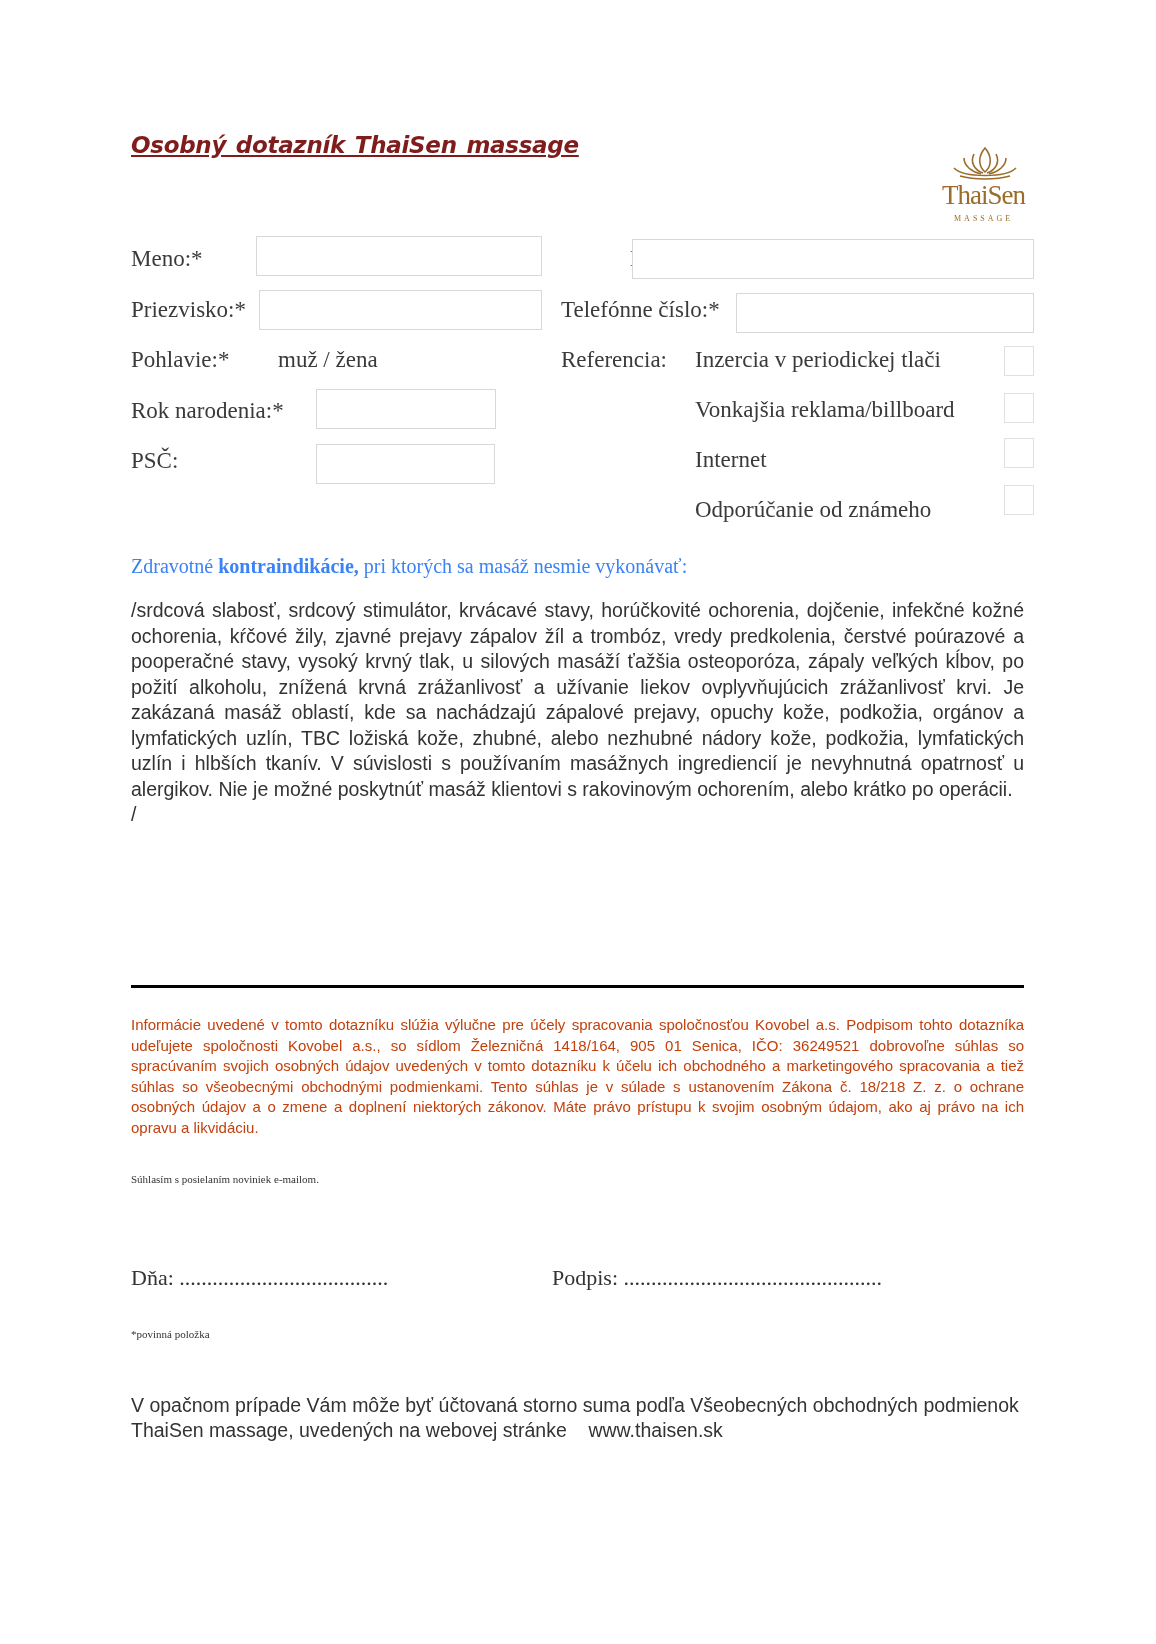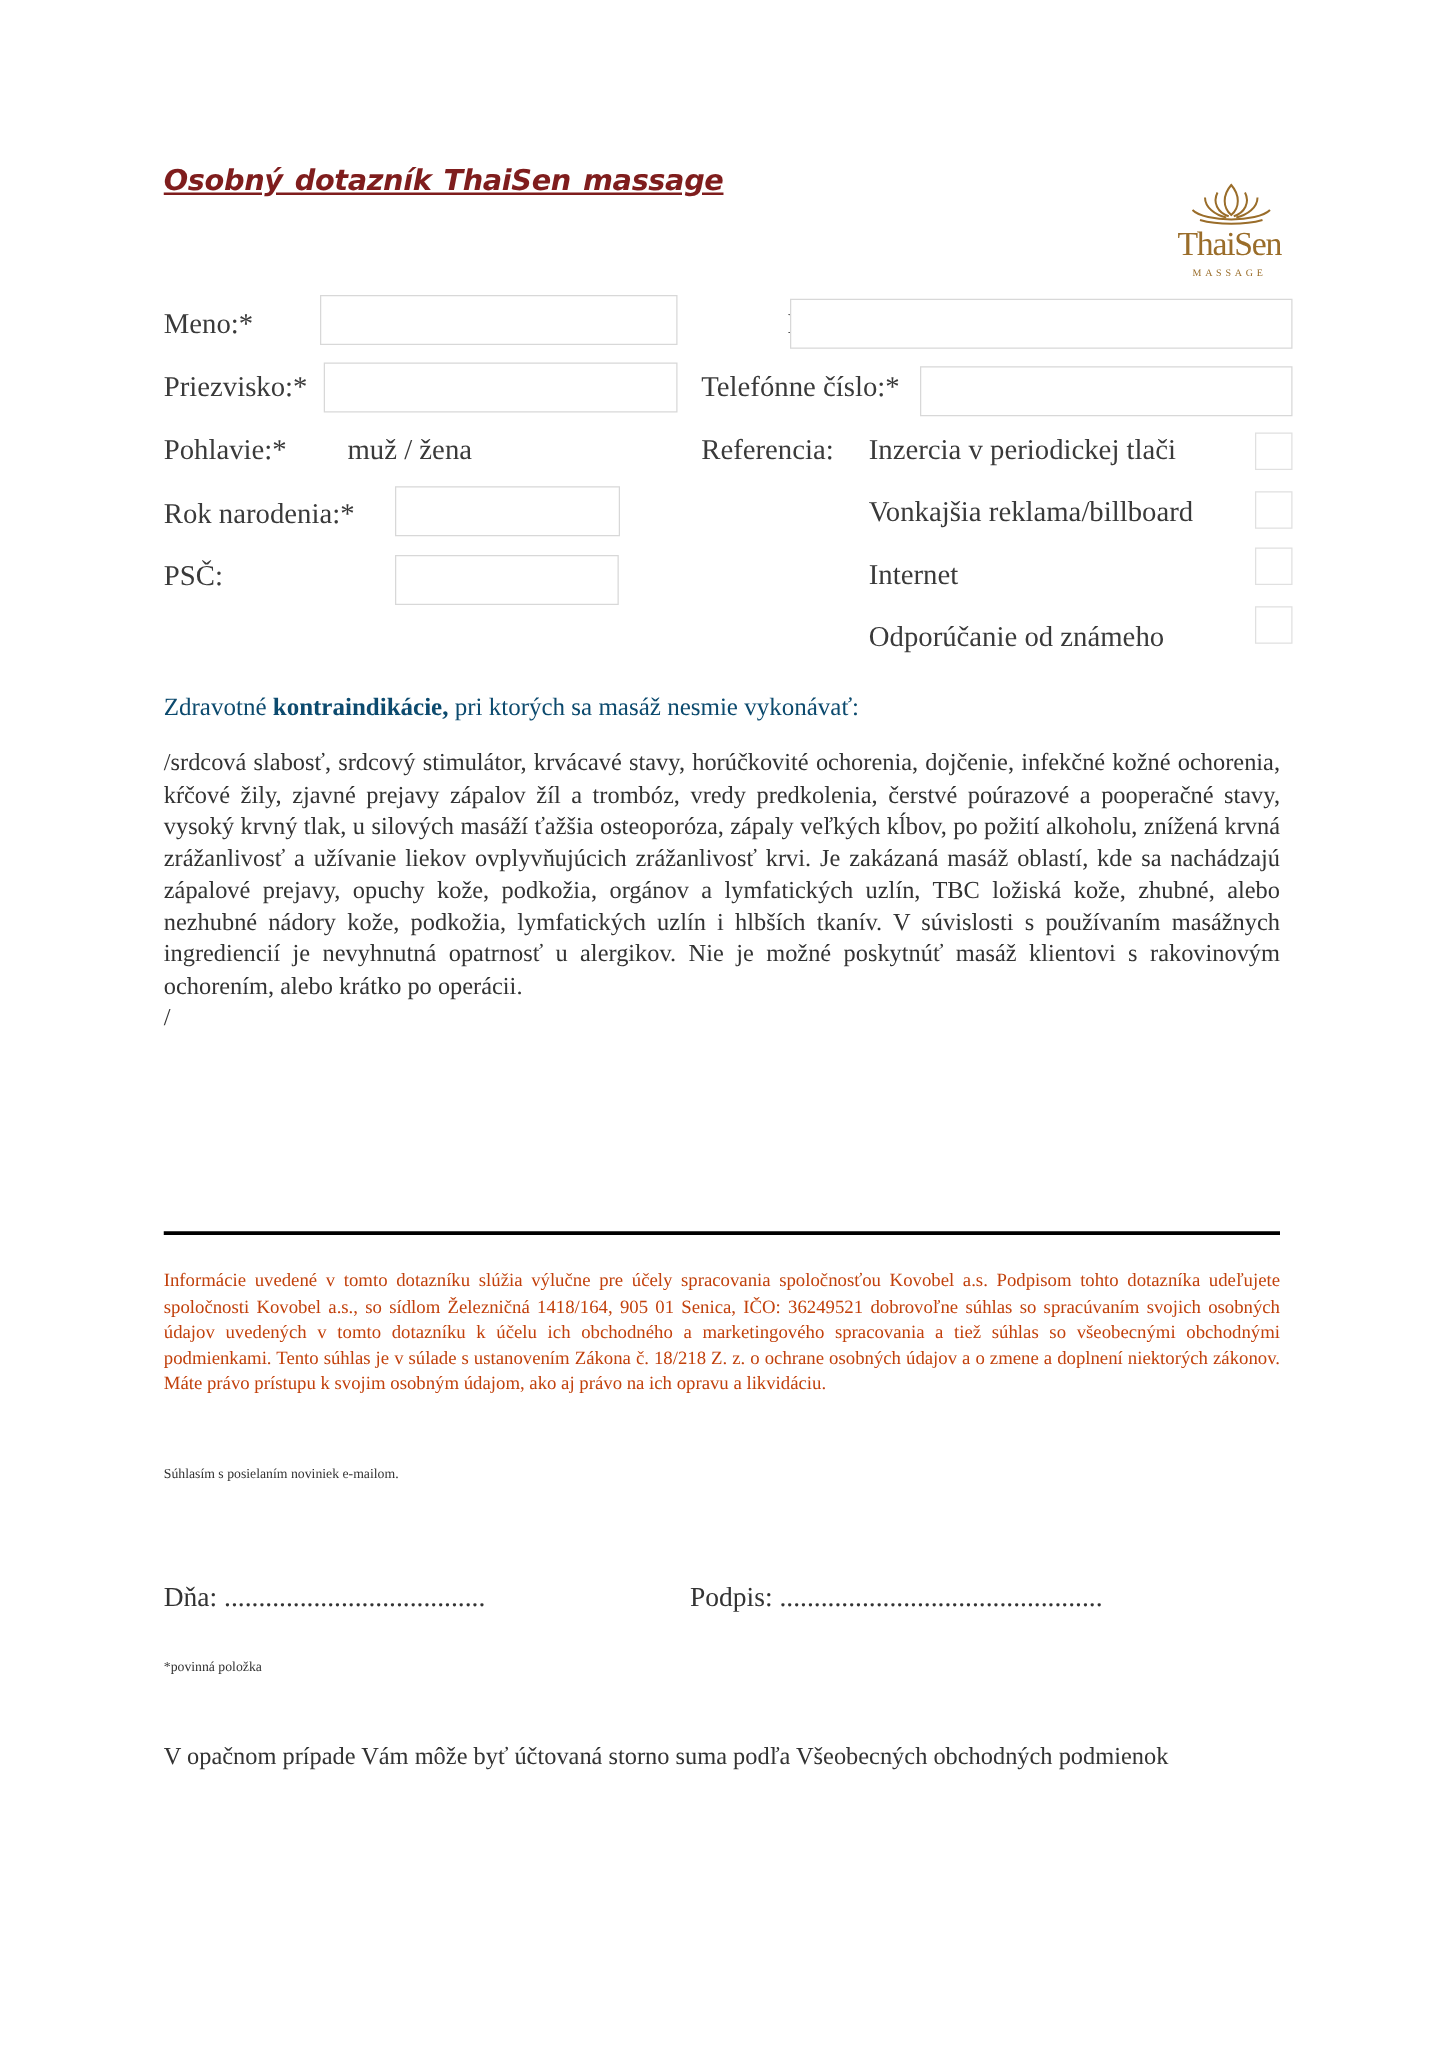--- a/index.html
+++ b/index.html
@@ -7,22 +7,22 @@
   .abs { position: absolute; }
   .title { left: 131px; top: 132px; font-family: "DejaVu Sans", sans-serif; font-style: italic; font-weight: bold; font-size: 23px; color: #7f1d1d; letter-spacing: -0.3px; word-spacing: 2px; text-decoration: underline; }
   .logo { left: 940px; top: 150px; width: 100px; height: 80px; }
   .logo .word { position: absolute; left: 2px; top: 30px; font-family: "Liberation Serif", serif; font-size: 27px; color: #9a6d2a; letter-spacing: -1px; }
   .logo .sub { position: absolute; left: 14px; top: 64px; font-family: "Liberation Serif", serif; font-size: 8px; letter-spacing: 3px; color: #9a6d2a; }
   .lbl { font-family: "Liberation Serif", serif; font-size: 23px; color: #3a3a3a; white-space: nowrap; }
   .box { position: absolute; border: 1.5px solid #d8d8d8; background: #fff; box-sizing: border-box; }
   .box input { width: 100%; height: 100%; border: 0; outline: 0; background: transparent; font-family: "Liberation Serif", serif; font-size: 20px; padding: 0 8px; box-sizing: border-box; }
   .chk { position: absolute; width: 30px; height: 30px; border: 1.5px solid #e0e0e0; box-sizing: border-box; }
   .chk input { opacity: 0; width: 100%; height: 100%; margin: 0; cursor: pointer; }
-  .heading { left: 131px; top: 555px; font-family: "Liberation Serif", serif; font-size: 20px; color: #0c4a6e; }
-  .para { left: 131px; width: 893px; font-family: Liberation Serif, serif; color: #333; text-align: justify; }
+  .heading { left: 131px; top: 555px; font-family: "Liberation Serif", serif; font-size: 20px; color: #3b82f6; }
+  .para { left: 131px; width: 893px; font-family: Liberation Sans, sans-serif; color: #333; text-align: justify; }
   .p1 { top: 598px; font-size: 19.5px; line-height: 25.5px; }
   .p2 { top: 850px; font-size: 22px; line-height: 26.5px; color: #2a2a2a; }
   .p2 u { text-decoration: underline; }
   .rule { left: 131px; top: 985px; width: 893px; height: 3px; background: #000; }
   .p3 { top: 1015px; font-size: 15px; line-height: 20.5px; color: #c2410c; }
   .small { font-family: "Liberation Serif", serif; font-size: 11px; color: #333; }
   .sig { font-family: "Liberation Serif", serif; font-size: 22px; color: #333; white-space: nowrap; }
   .p4 { top: 1393px; font-size: 19.5px; line-height: 25px; text-align: left; color: #333; }
 </style>
 </head>
@@ -112,13 +112,14 @@
 
 <div class="abs small" style="left:131px;top:1173px;">Súhlasím s posielaním noviniek e-mailom.</div>
 
 <div class="abs sig" style="left:131px;top:1265px;">Dňa: ......................................</div>
 <div class="abs sig" style="left:552px;top:1265px;">Podpis: ...............................................</div>
 
 <div class="abs small" style="left:131px;top:1328px;">*povinná položka</div>
 
 <div class="abs para p4">
   <div>V opačnom prípade Vám môže byť účtovaná storno suma podľa Všeobecných obchodných podmienok</div>
+  <div style="white-space:pre;">ThaiSen massage, uvedených na webovej stránke    www.thaisen.sk</div>
 </div>
 
 </body></html>

